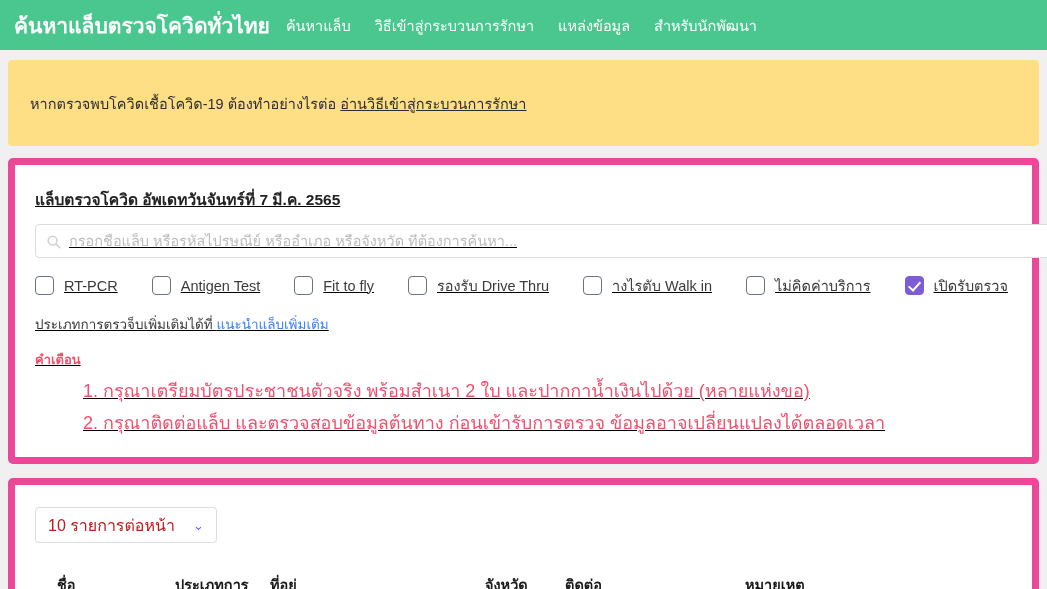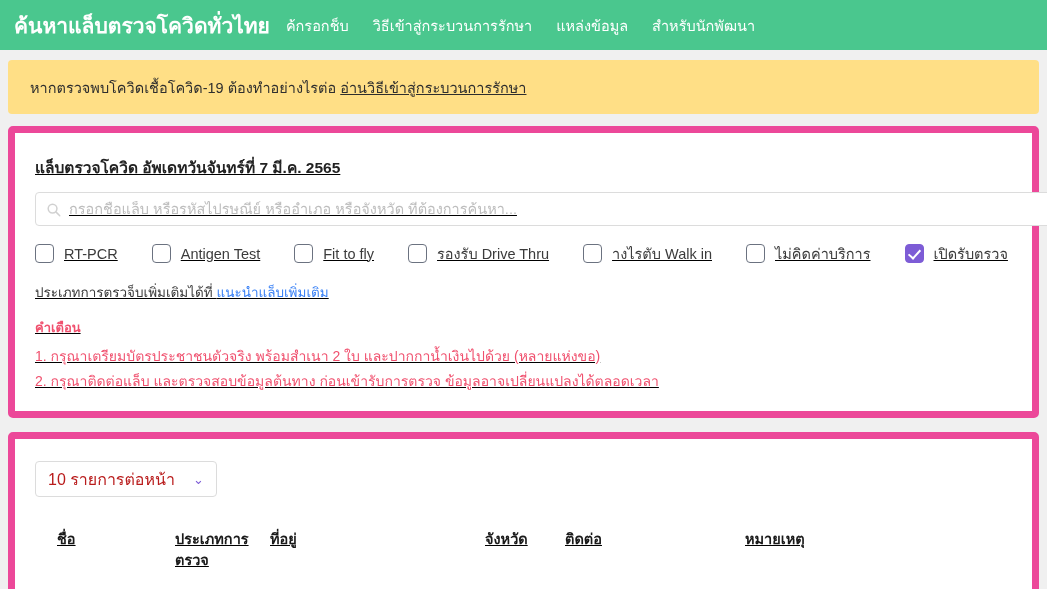--- a/index.html
+++ b/index.html
@@ -37,21 +37,21 @@
     text-decoration: none;
     cursor: pointer;
   }
 
   
   .alert-wrap { padding: 10px 0 0 0; }
   .alert {
     background: #ffdf86;
     border-radius: 4px;
     margin: 0 8px;
-    height: 54px;
+    height: 86px;
     display: flex;
     align-items: center;
     padding-left: 22px;
   }
   .alert-text { font-size: 14.5px; color: #2e2e2e; }
   .alert-link {
     color: #2e2e2e;
     text-decoration: underline;
     cursor: pointer;
   }
@@ -158,22 +158,23 @@
   
   .warn-block { margin-top: 14px; }
   .warn-title {
     color: #f0506e;
     font-size: 13px;
     font-weight: 700;
     margin-bottom: 6px;
   }
   .warn-line {
     color: #f0506e;
-    font-size: 14px;
+    font-size: 18px;
     line-height: 1.75;
+    margin-left: 48px;
   }
 
   
   .card-table { margin-top: 14px; padding: 22px 20px 0 20px; height: 260px; }
 
   .select-wrap {
     display: inline-flex;
     align-items: center;
     justify-content: space-between;
     border: 1px solid #dcdcdc;
@@ -203,21 +204,21 @@
   .col-prov   { width: 80px;  }
   .col-cont   { width: 180px; }
   .col-note   { width: auto;  }
 </style>
 </head>
 <body>
 
 <div class="navbar">
   <div class="brand">ค้นหาแล็บตรวจโควิดทั่วไทย</div>
   <div class="nav-links">
-    <a class="nav-link">ค้กรอกช็บ</a>
+    <a class="nav-link">ค้นหาแล็บ</a>
     <a class="nav-link">วิธีเข้าสู่กระบวนการรักษา</a>
     <a class="nav-link">แหล่งข้อมูล</a>
     <a class="nav-link">สำหรับนักพัฒนา</a>
   </div>
 </div>
 
 <div class="alert-wrap">
   <div class="alert">
     <div class="alert-text">
       <span>หากตรวจพบโควิดเชื้อโควิด-19 ต้องทำอย่างไรต่อ </span><a class="alert-link">อ่านวิธีเข้าสู่กระบวนการรักษา</a>

